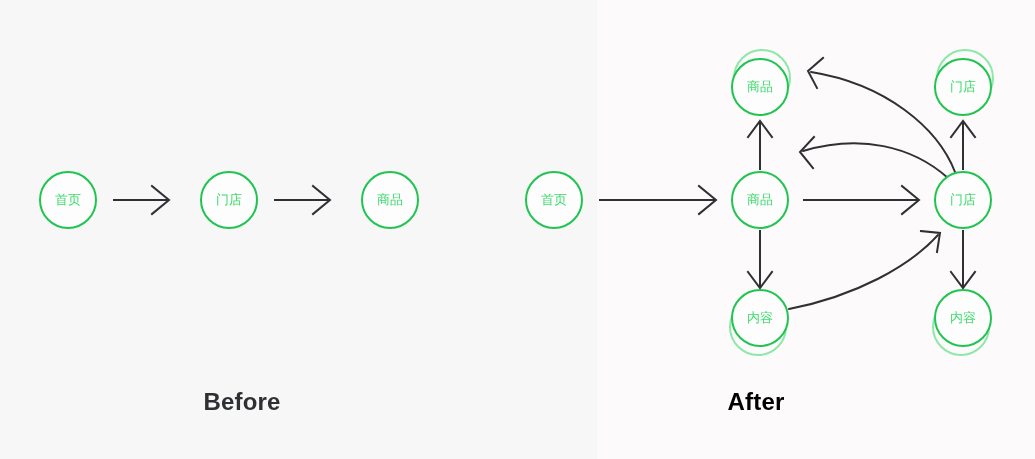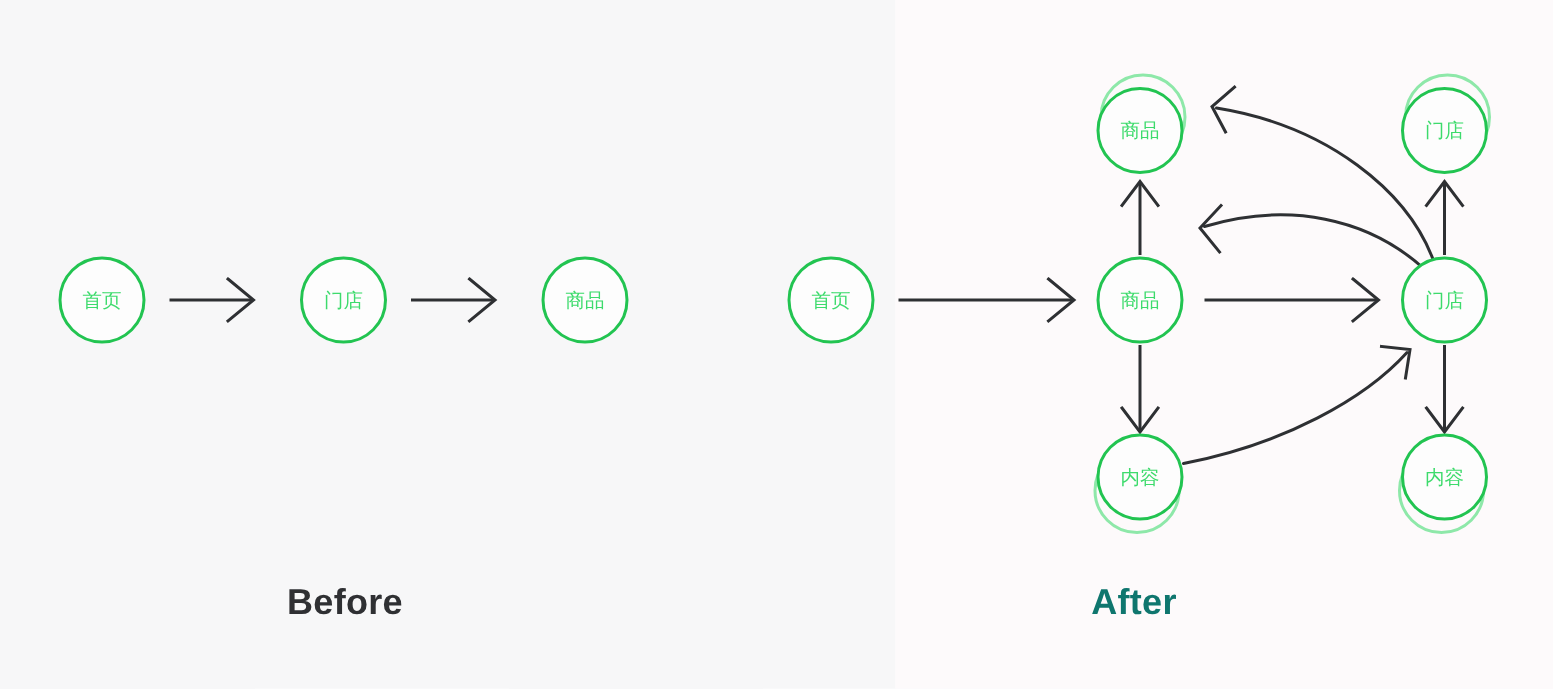--- a/index.html
+++ b/index.html
@@ -179,16 +179,16 @@
         <text class="node-label" x="963" y="201" fill="#3ddb6c">门店</text>
       </g>
 
       <g>
         <circle cx="963" cy="318" r="28" fill="#fdfdfd" stroke="#22c451" stroke-width="2"></circle>
         <text class="node-label" x="963" y="319" fill="#3ddb6c">内容</text>
       </g>
     </g>
   </svg>
 
-  <div class="panel-caption" id="caption-before" style="color: rgb(47, 48, 51);">Before</div>
-  <div class="panel-caption" id="caption-after" style="color: #0f766e;">After</div>
+  <div class="panel-caption" id="caption-before" style="color: rgb(47, 48, 51); padding-left: 12px;">Before</div>
+  <div class="panel-caption" id="caption-after" style="color: #000000;">After</div>
 
 </div>
 
 </body></html>

